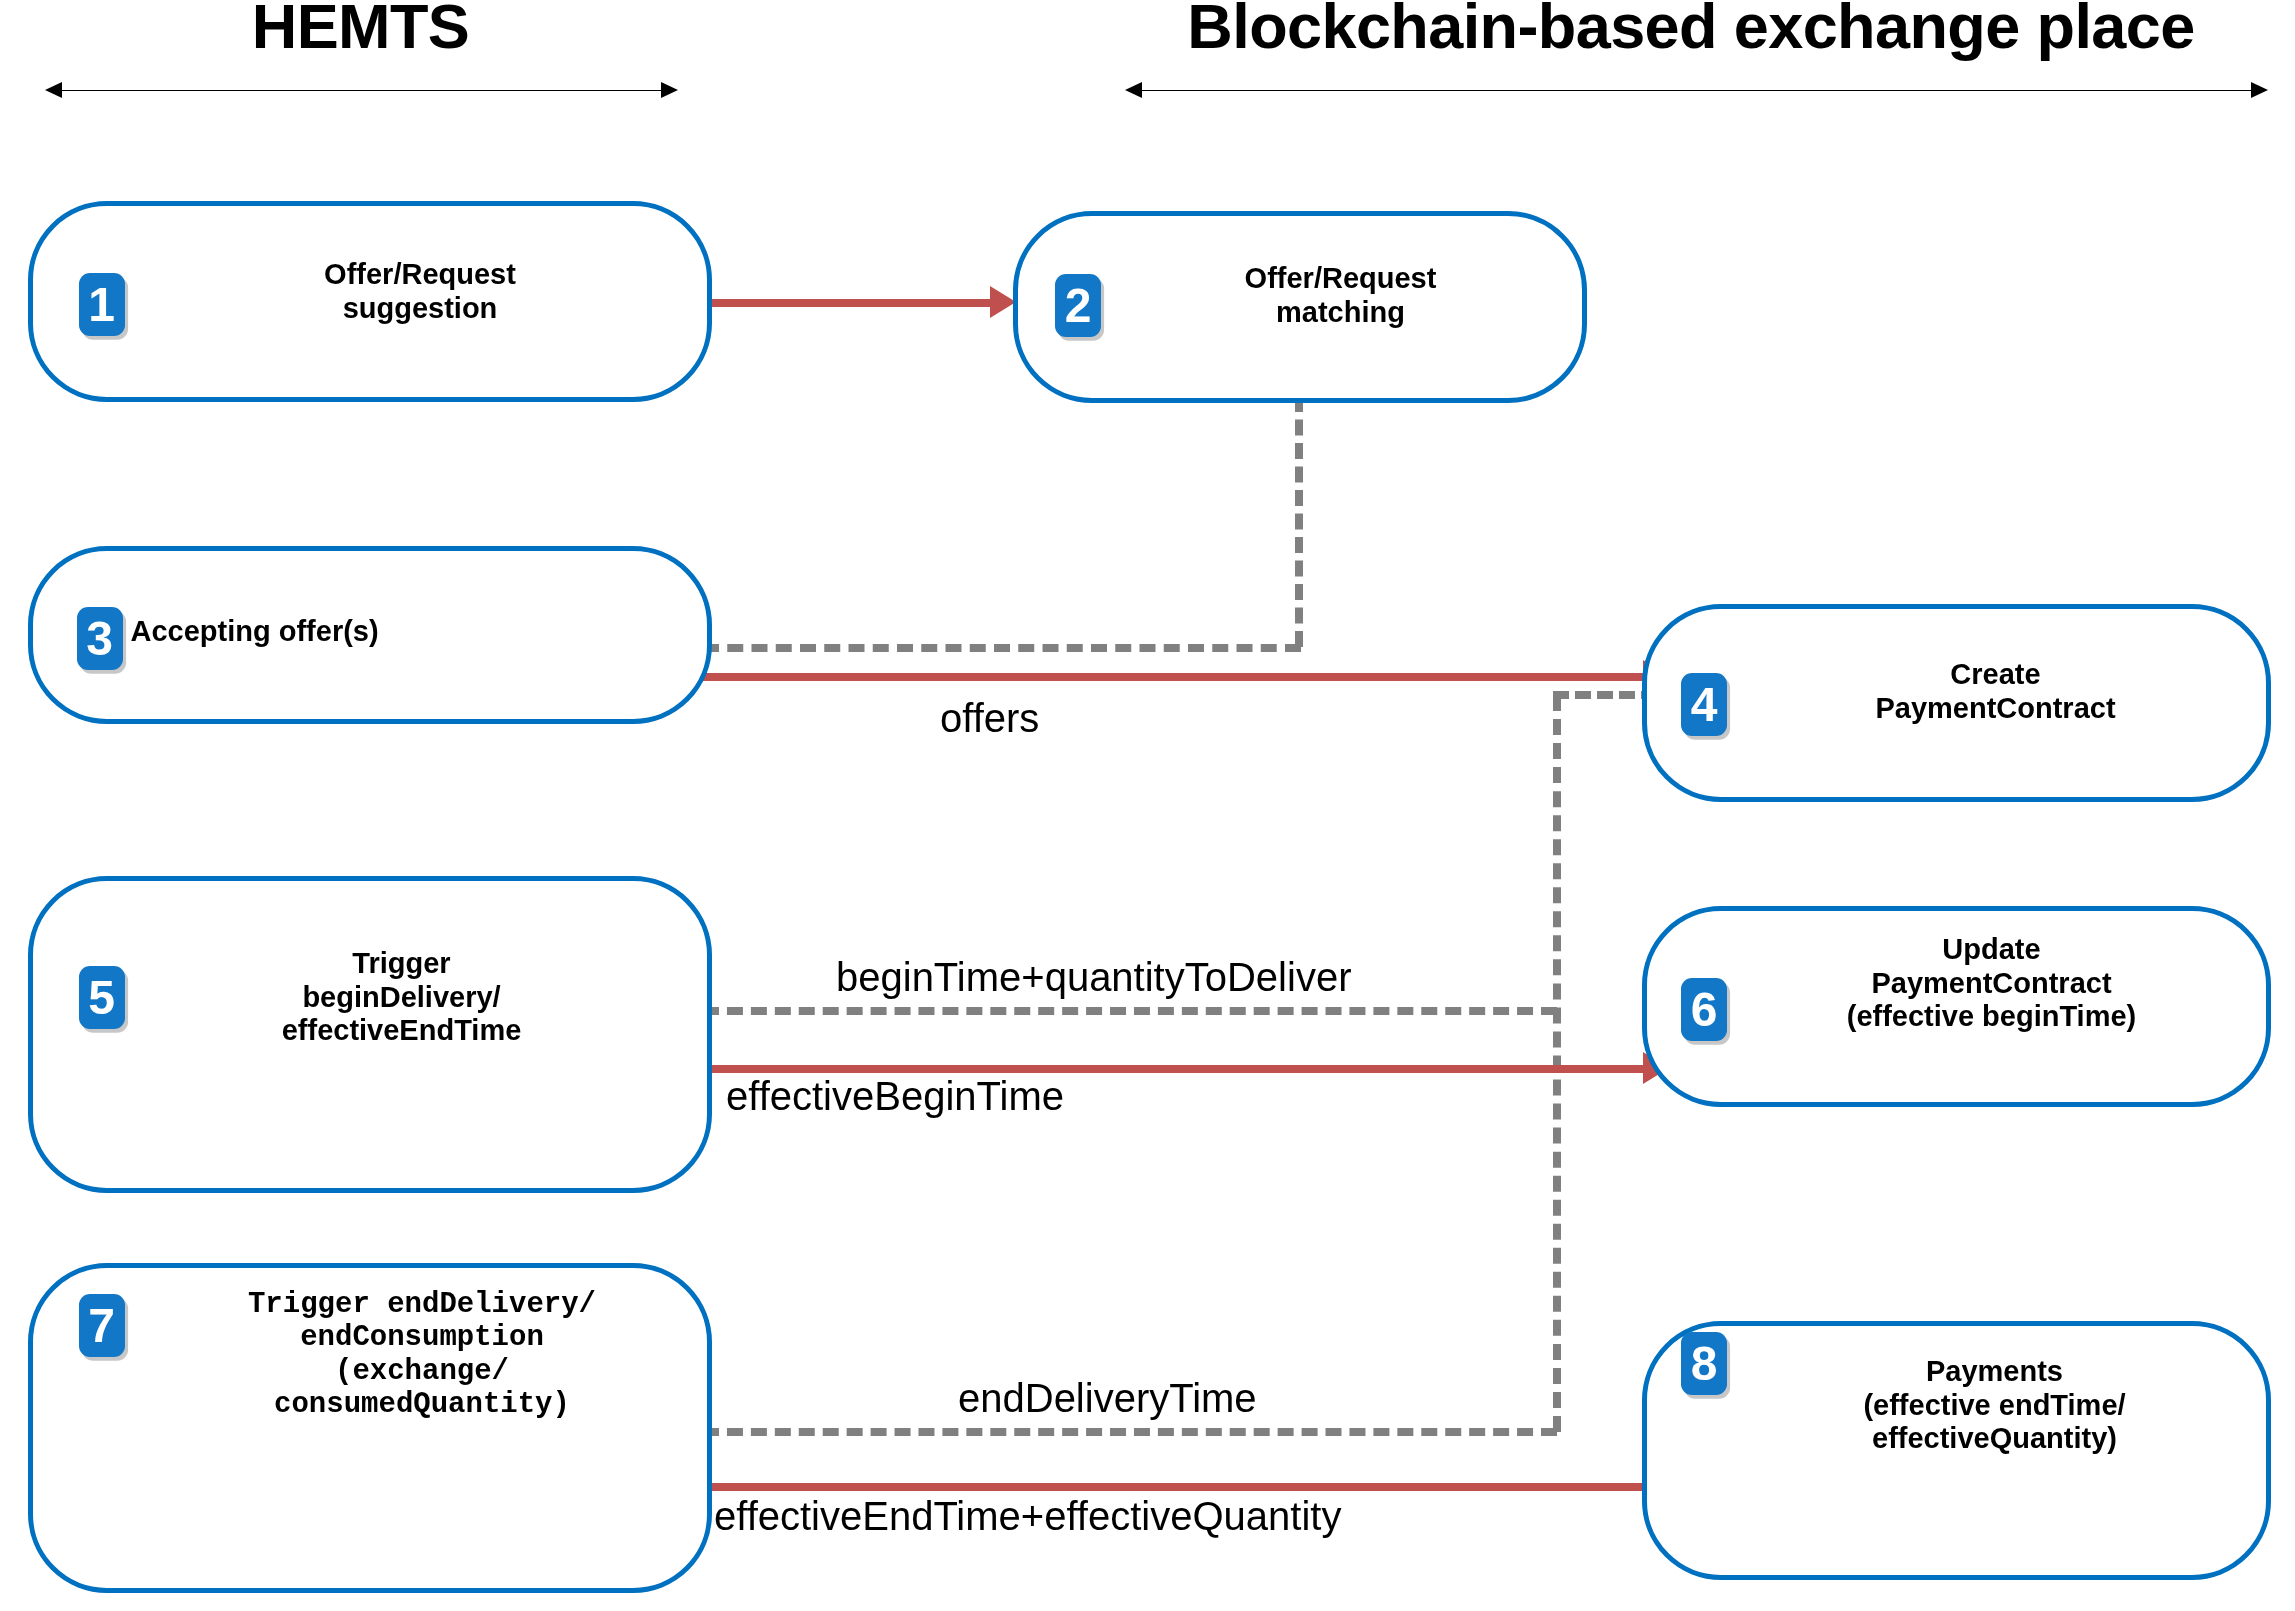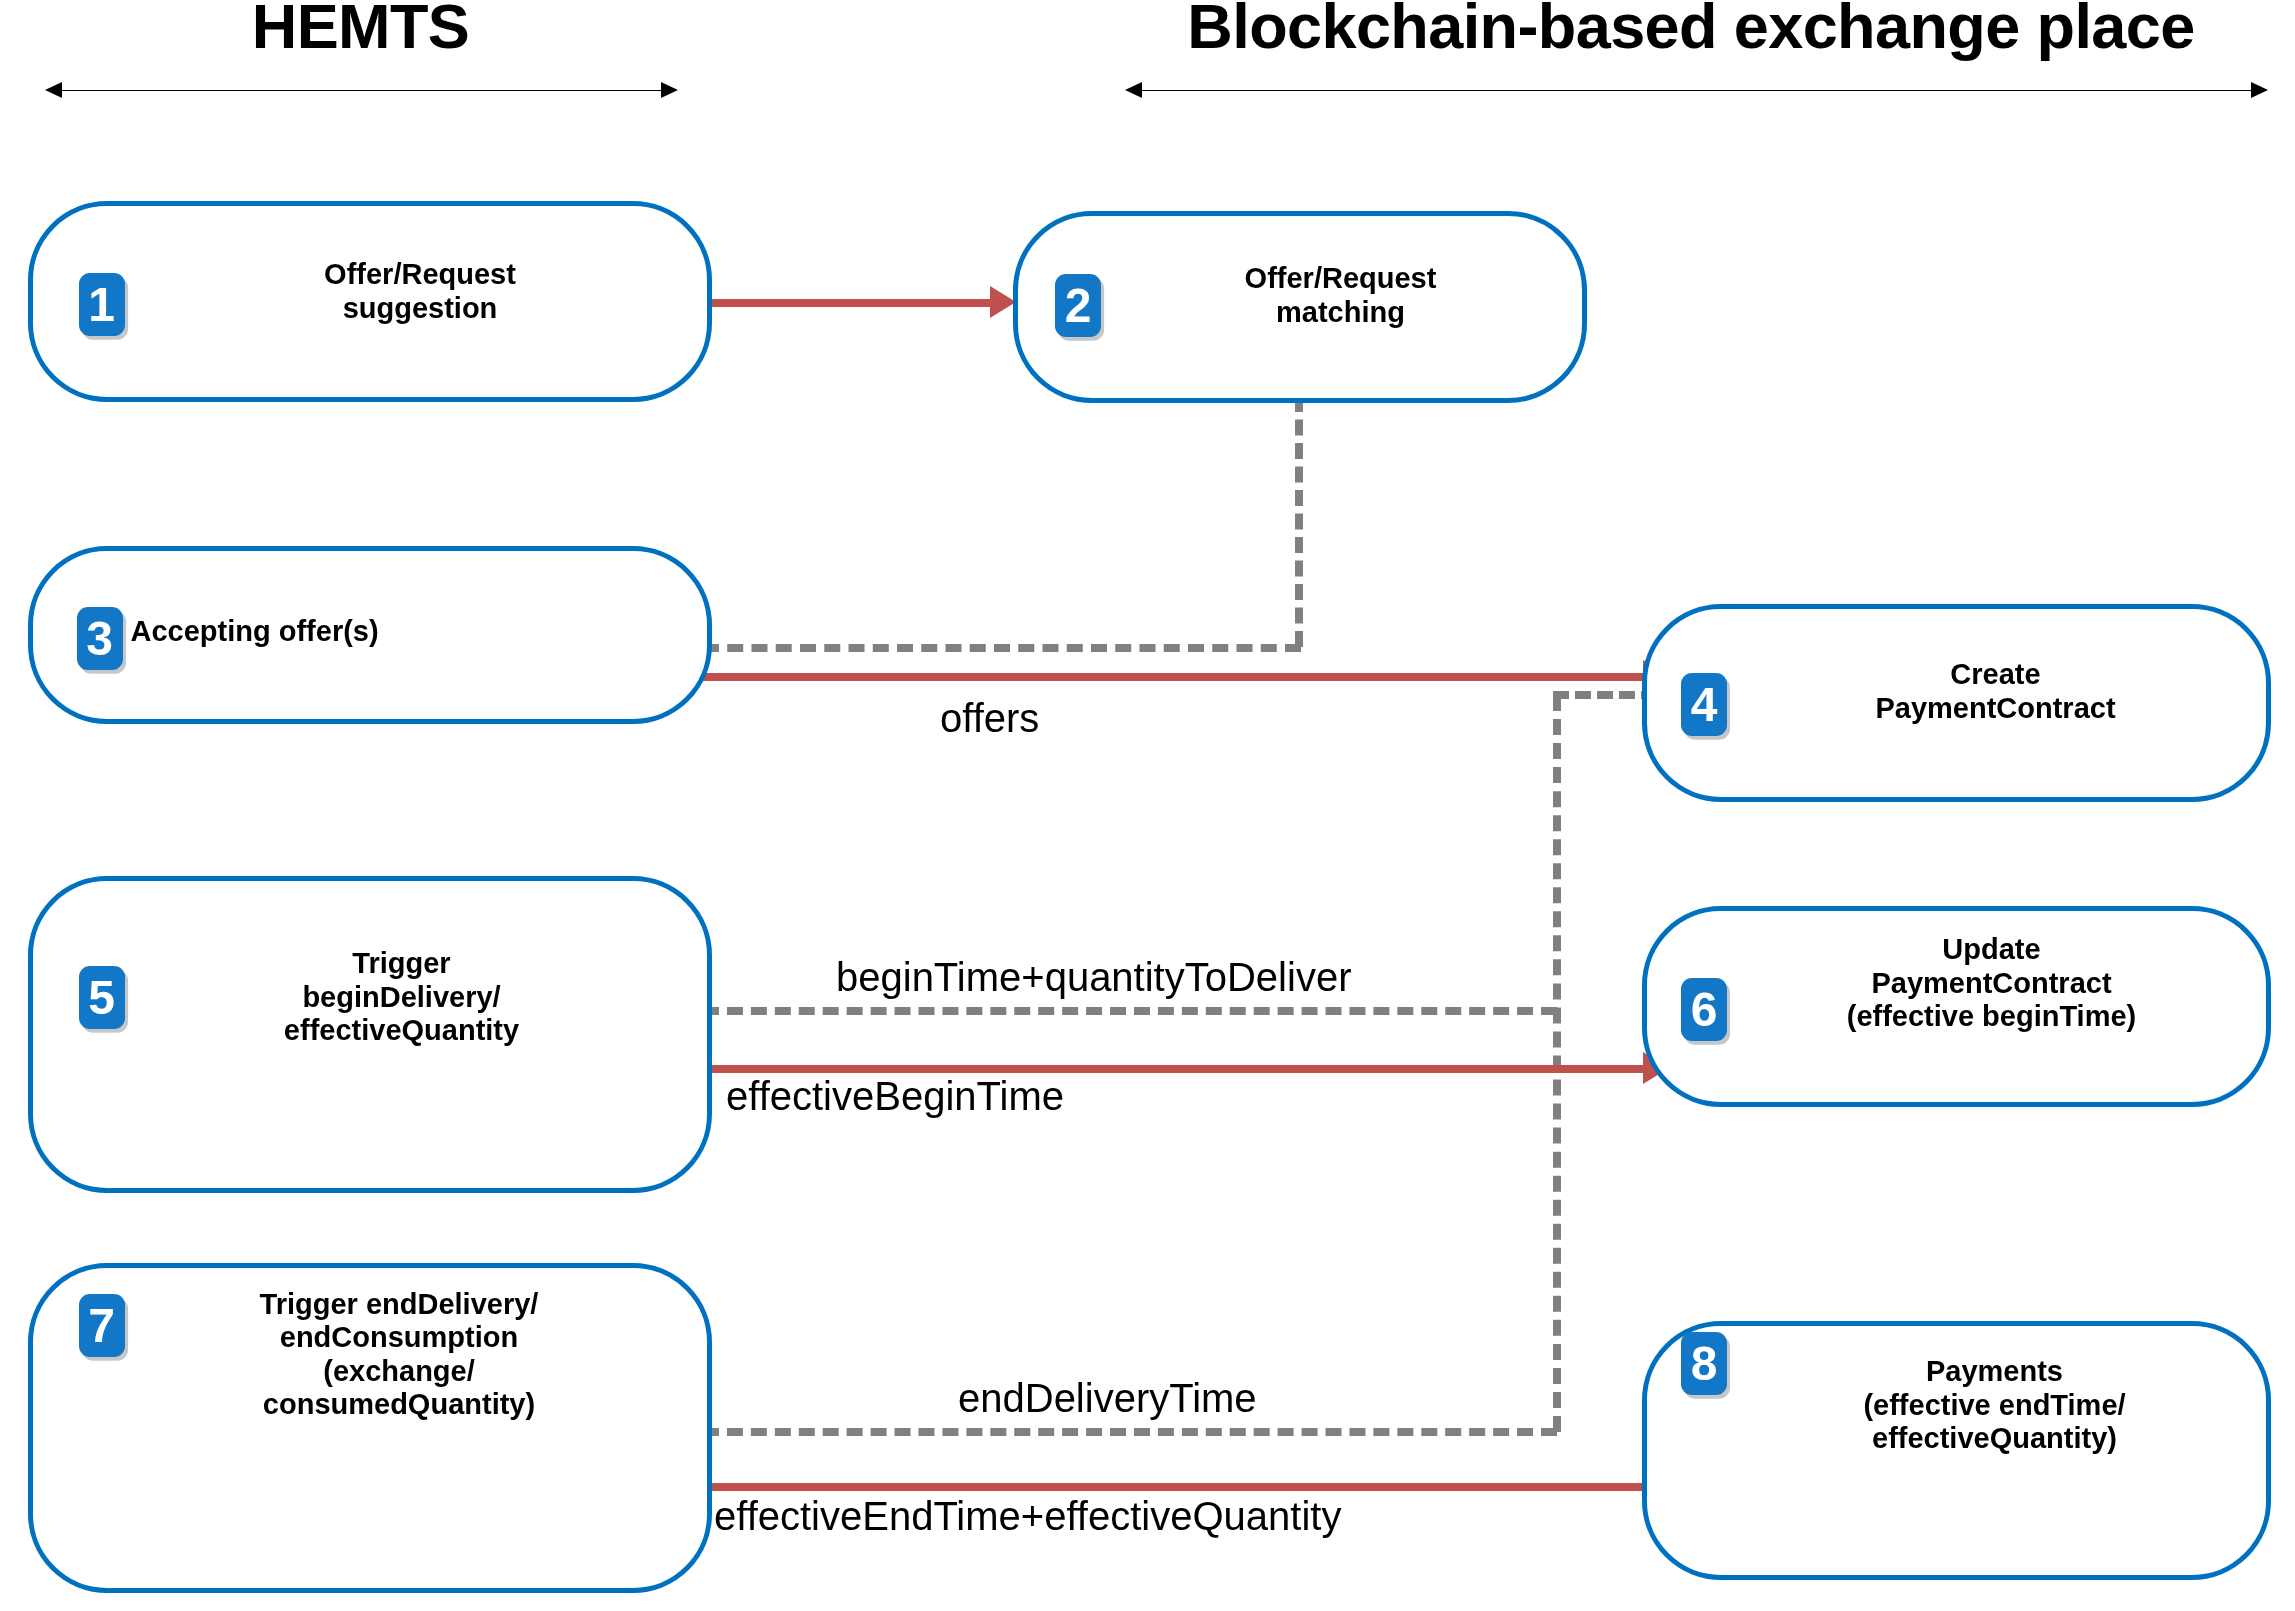--- a/index.html
+++ b/index.html
@@ -109,36 +109,36 @@
       <div>Create</div>
       <div>PaymentContract</div>
     </div>
   </div>
 
   <div class="pbox" style="left:27.5px;top:876px;width:684px;height:317px;">
     <div class="badge" style="left:46px;top:85px;">5</div>
     <div class="btext" style="left:79px;top:66px;width:580px;">
       <div>Trigger</div>
       <div>beginDelivery/</div>
-      <div>effectiveQuantity</div>
+      <div>effectiveEndTime</div>
     </div>
   </div>
 
   <div class="pbox" style="left:1642px;top:906px;width:629px;height:201px;">
     <div class="badge" style="left:34px;top:67px;">6</div>
     <div class="btext" style="left:79px;top:22px;width:531px;">
       <div>Update</div>
       <div>PaymentContract</div>
       <div>(effective beginTime)</div>
     </div>
   </div>
 
   <div class="pbox" style="left:27.5px;top:1263px;width:684px;height:330px;">
     <div class="badge" style="left:46px;top:26px;">7</div>
-    <div class="btext" style="left:72px;top:19.5px;width:589px;">
+    <div class="btext" style="left:95px;top:19.5px;width:589px;font-family:Liberation Mono, monospace;">
       <div>Trigger endDelivery/</div>
       <div>endConsumption</div>
       <div>(exchange/</div>
       <div>consumedQuantity)</div>
     </div>
   </div>
 
   <div class="pbox" style="left:1642px;top:1321px;width:629px;height:259px;">
     <div class="badge" style="left:34px;top:6.1px;">8</div>
     <div class="btext" style="left:79px;top:29px;width:537px;">

